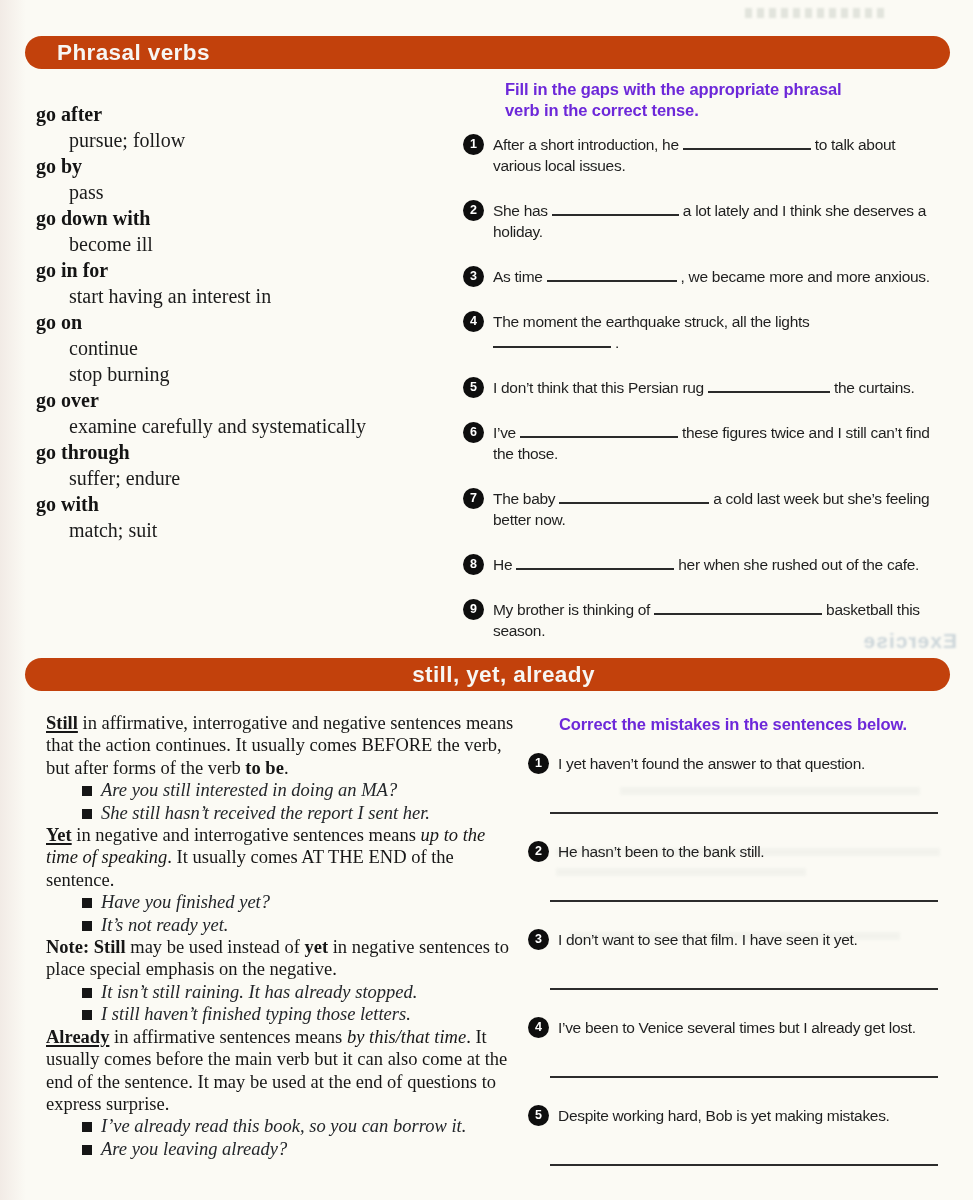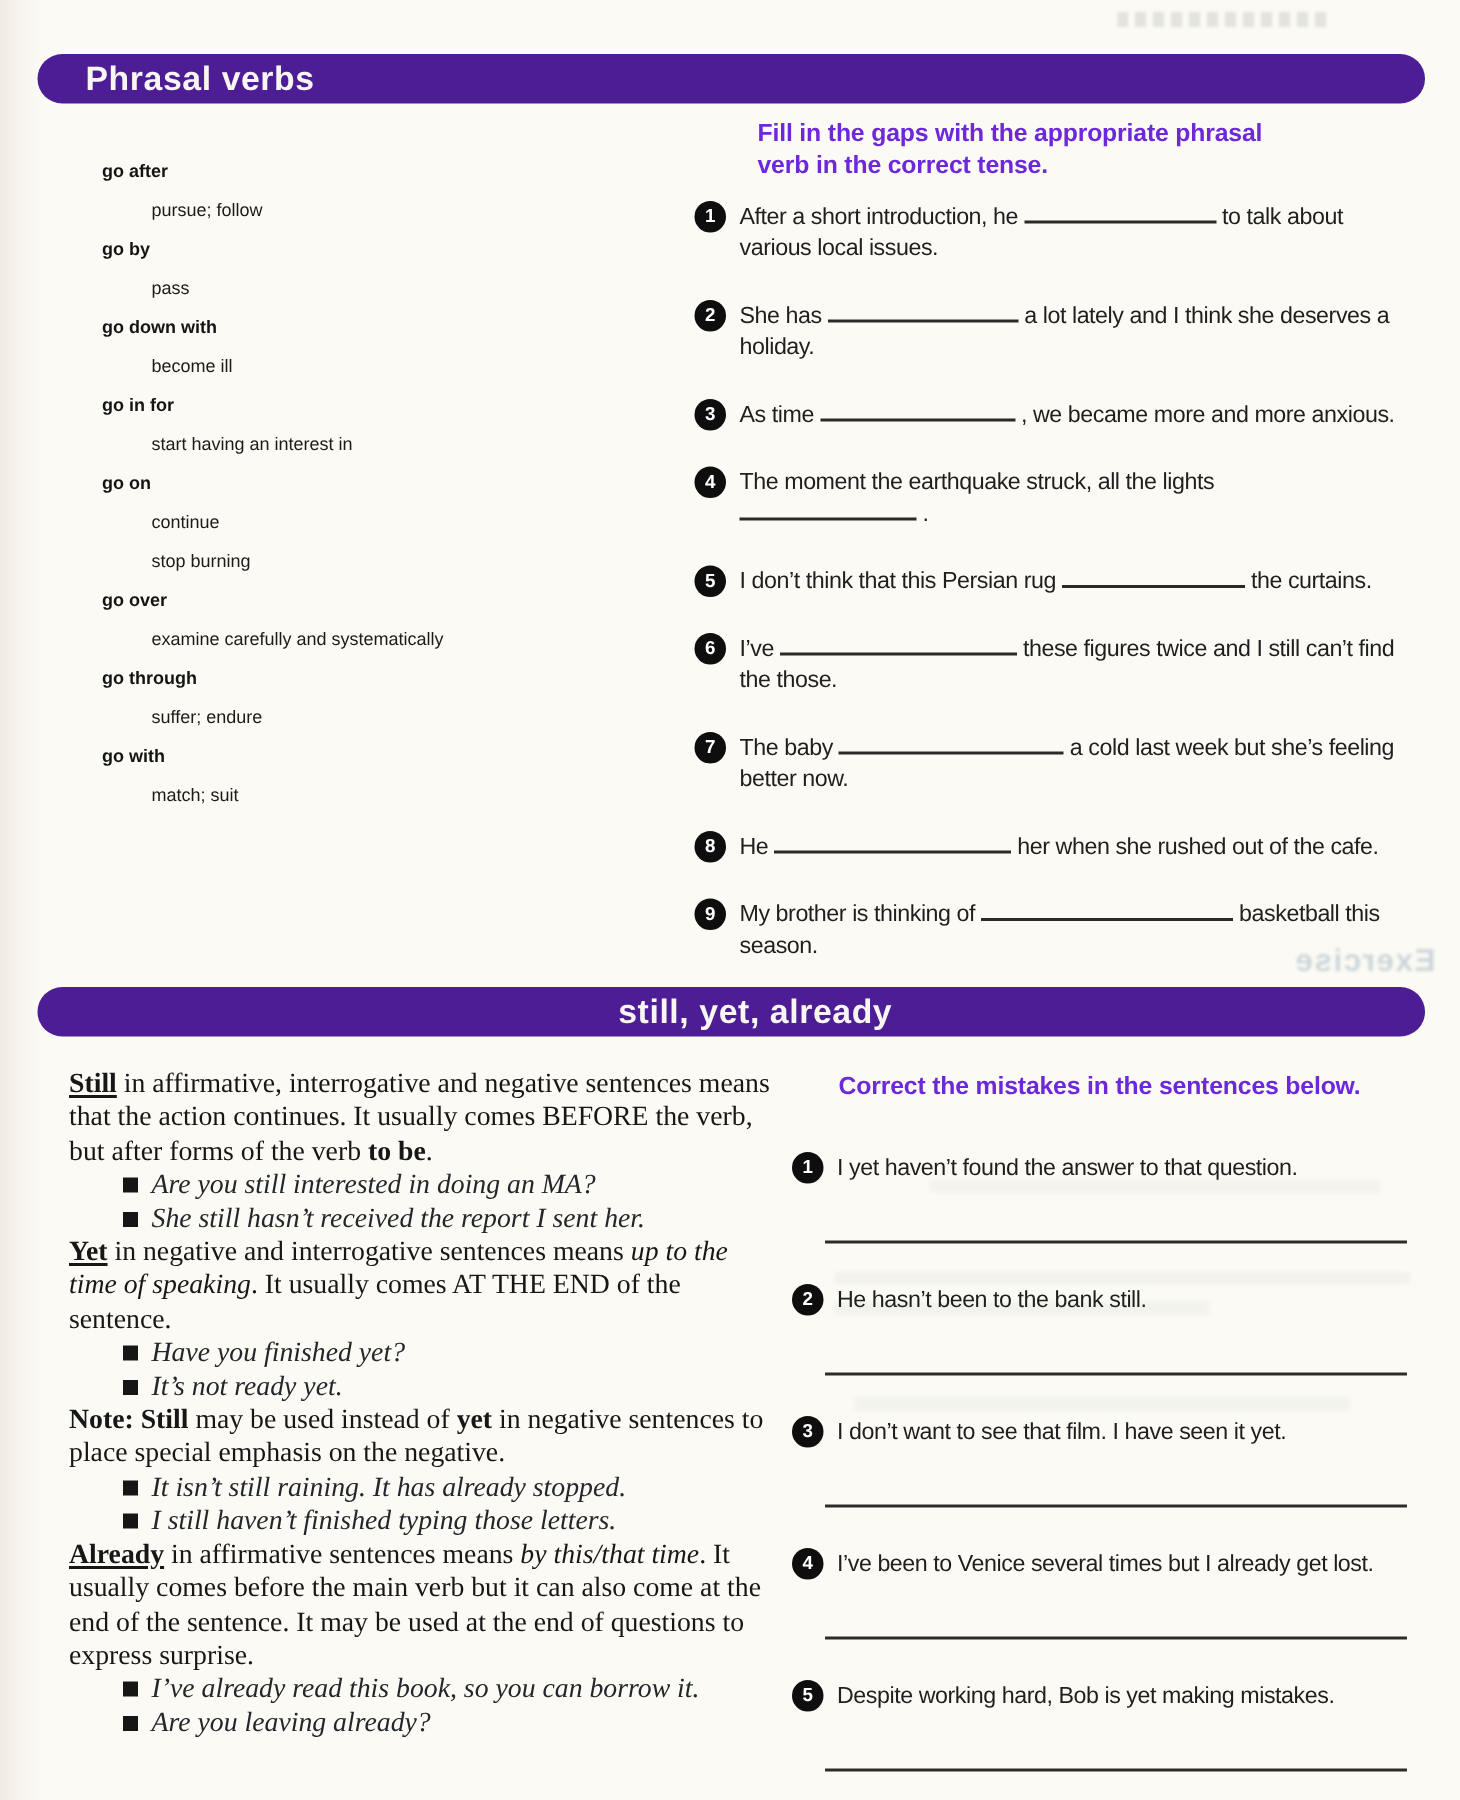--- a/index.html
+++ b/index.html
@@ -10,31 +10,31 @@
     color:#1c1c1c;
   }
   
   body::before{
     content:"";position:absolute;left:0;top:0;width:26px;height:1200px;
     background:linear-gradient(90deg,rgba(226,210,206,.38),rgba(226,210,206,0));
     pointer-events:none;
   }
   .bar{
     position:absolute;left:25px;right:23px;height:33px;
-    background:#4c1d95;border-radius:17px;
+    background:#c2410c;border-radius:17px;
     color:#f7f6f3;font-weight:bold;font-size:22.5px;line-height:33px;
     letter-spacing:.4px;padding-left:32px;box-sizing:border-box;
   }
   #bar1{top:36px;}
   #bar2{top:658px;text-align:center;}
 
   
   #sec1-left{
-    position:absolute;left:68px;top:101px;width:400px;
-    font-family:Liberation Sans, sans-serif;font-size:12px;line-height:26px;
+    position:absolute;left:36px;top:101px;width:400px;
+    font-family:Liberation Serif, serif;font-size:20px;line-height:26px;
   }
   .pv-term{font-weight:bold;color:#141414;}
   .pv-def{padding-left:33px;color:#1b1b1b;}
 
   
   .ex-instr{
     font-weight:bold;font-size:16.5px;line-height:21px;color:#6d28d9;
     letter-spacing:-.1px;
   }
   #sec1-right{position:absolute;left:463px;top:79px;width:478px;}
@@ -64,21 +64,21 @@
   #sec2-left .i{font-style:italic;}
   #sec2-left .u{text-decoration:underline;text-underline-offset:2px;text-decoration-thickness:1.5px;}
   .bullet{padding-left:36px;font-style:italic;color:#23262a;}
   .sq{
     display:inline-block;width:10px;height:10px;background:#161616;
     margin-right:9px;vertical-align:baseline;
   }
 
   
   #sec2-right{position:absolute;left:528px;top:714px;width:418px;}
-  #sec2-right .ex-instr{margin-left:31px;margin-bottom:33px;}
+  #sec2-right .ex-instr{margin-left:31px;margin-bottom:18px;}
   .citem{margin-bottom:27px;}
   .crow{display:flex;align-items:flex-start;}
   .ansline{
     margin:38px 8px 0 22px;height:0;border-bottom:2px solid #2c2c2c;
   }
 
   
   .smudge{
     position:absolute;pointer-events:none;filter:blur(1.1px);opacity:.6;
   }

